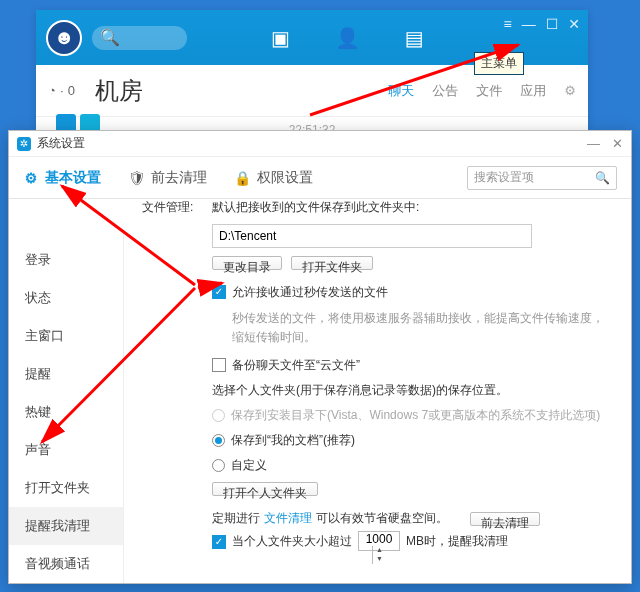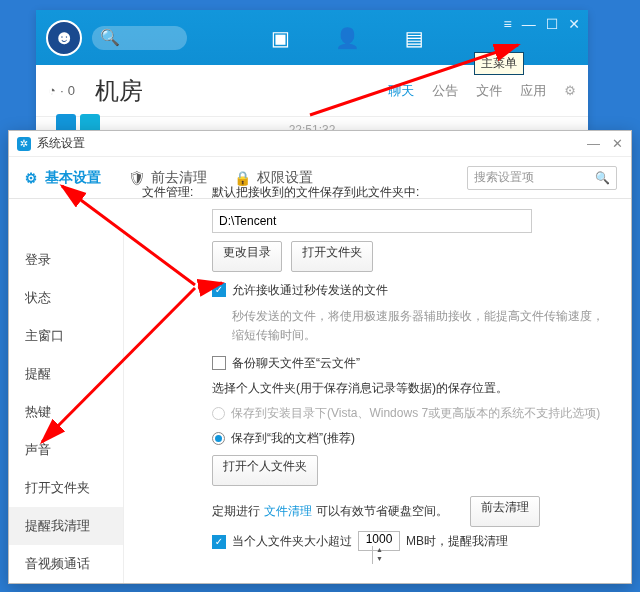--- a/index.html
+++ b/index.html
@@ -39,21 +39,21 @@
   .settings-body { display: flex; height: calc(100% - 68px); align-items: flex-end; }
   .sidebar { width: 115px; border-right: 1px solid #eee; padding-top: 10px; }
   .sidebar-item { padding: 10px 16px; font-size: 13px; color: #444; cursor:pointer; }
   .sidebar-item.active { background: #f2f2f2; }
 
   .content { flex: 1; padding: 14px 18px; font-size: 12px; color: #333; overflow:hidden; }
   .row { display: flex; margin-bottom: 10px; }
   .label-col { width: 70px; color: #333; flex-shrink:0; }
   .val-col { flex: 1; }
   .path-input { width: 320px; height: 24px; border: 1px solid #ccc; padding: 0 6px; font-size: 12px; }
-  .btn { display:inline-block; height: 31px; line-height:20px; border: 1px solid #bbb; background: linear-gradient(#fff,#f2f2f2); padding: 0 10px; font-size: 12px; cursor:pointer; margin-right:6px; border-radius:2px;}
+  .btn { display:inline-block; height: 14px; line-height:20px; border: 1px solid #bbb; background: linear-gradient(#fff,#f2f2f2); padding: 0 10px; font-size: 12px; cursor:pointer; margin-right:6px; border-radius:2px;}
   .checkbox-row { display: flex; align-items: flex-start; gap: 6px; margin-bottom: 8px; }
   .cb { width:14px;height:14px;border:1px solid #888;display:inline-flex;align-items:center;justify-content:center;font-size:10px;color:#fff;flex-shrink:0;margin-top:1px; }
   .cb.checked { background:#1296db;border-color:#1296db; }
   .hint { color: #999; margin-left: 20px; line-height:1.6; margin-bottom:10px;}
   .radio-row { display:flex;align-items:center;gap:6px;margin-bottom:8px;margin-left:0; }
   .radio { width:13px;height:13px;border:1px solid #888;border-radius:50%;display:inline-flex;align-items:center;justify-content:center;flex-shrink:0; }
   .radio.checked::after { content:"";width:7px;height:7px;background:#1296db;border-radius:50%; }
   .radio.disabled { border-color:#ccc; }
   .link { color:#1296db; }
   .spinner { display:inline-flex;align-items:center;border:1px solid #bbb;height:20px;flex-direction:column; }
@@ -174,20 +174,24 @@
           <div style="margin:6px 0 8px 0">选择个人文件夹(用于保存消息记录等数据)的保存位置。</div>
 
           <div class="radio-row">
             <span class="radio disabled"></span>
             <span style="color:#aaa">保存到安装目录下(Vista、Windows 7或更高版本的系统不支持此选项)</span>
           </div>
           <div class="radio-row">
             <span class="radio checked"></span>
             <span>保存到“我的文档”(推荐)</span>
           </div>
+          <div class="radio-row">
+            <span class="radio"></span>
+            <span>自定义</span>
+          </div>
 
           <div style="margin:6px 0 10px 0">
             <span class="btn">打开个人文件夹</span>
           </div>
 
           <div style="margin-bottom:4px;display:flex;align-items:center;gap:4px;flex-wrap:wrap">
             <span>定期进行</span>
               <span class="link">文件清理</span>
               <span>可以有效节省硬盘空间。</span>
             <span style="width:14px"></span>

